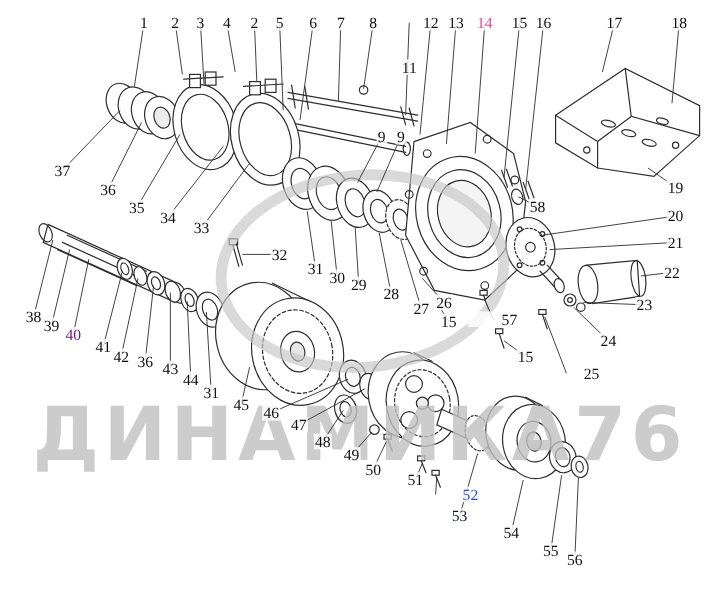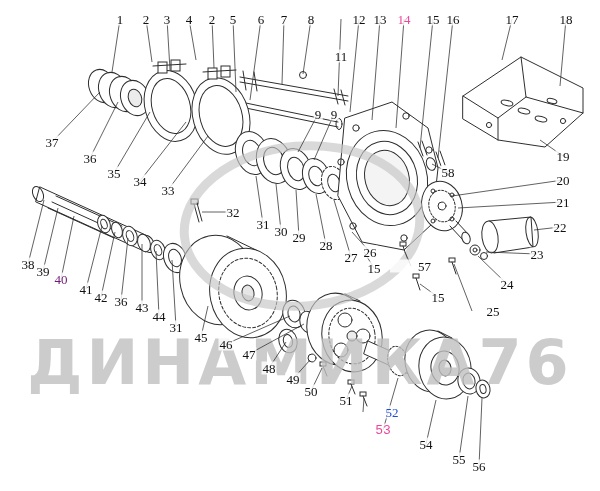--- a/index.html
+++ b/index.html
@@ -378,18 +378,18 @@
       <div class="part-label" style="left: 159px; top: 316px; color: rgb(17, 17, 17);">44</div>
       <div class="part-label" style="left: 176px; top: 327px; color: rgb(17, 17, 17);">31</div>
       <div class="part-label" style="left: 201px; top: 337px; color: rgb(17, 17, 17);">45</div>
       <div class="part-label" style="left: 226px; top: 344px; color: rgb(17, 17, 17);">46</div>
       <div class="part-label" style="left: 249px; top: 354px; color: rgb(17, 17, 17); text-align: center;">47</div>
       <div class="part-label" style="left: 269px; top: 368px; color: rgb(17, 17, 17);">48</div>
       <div class="part-label" style="left: 293px; top: 379px; color: rgb(17, 17, 17);">49</div>
       <div class="part-label" style="left: 311px; top: 391px; color: rgb(17, 17, 17);">50</div>
       <div class="part-label" style="left: 346px; top: 400px; color: rgb(17, 17, 17);">51</div>
       <div class="part-label" style="left: 363px; top: 412px; color: #1d4ed8; margin-left: 29px;">52</div>
-      <div class="part-label" style="left: 383px; top: 430px; color: #ec4899; font-family: Liberation Mono, monospace;">53</div>
+      <div class="part-label" style="left: 383px; top: 430px; color: #0f172a;">53</div>
       <div class="part-label" style="left: 426px; top: 444px; color: rgb(17, 17, 17);">54</div>
       <div class="part-label" style="left: 459px; top: 459px; color: rgb(17, 17, 17);">55</div>
       <div class="part-label" style="left: 479px; top: 466px; color: rgb(17, 17, 17);">56</div>
     </div>
 </div>
 
 </body></html>

